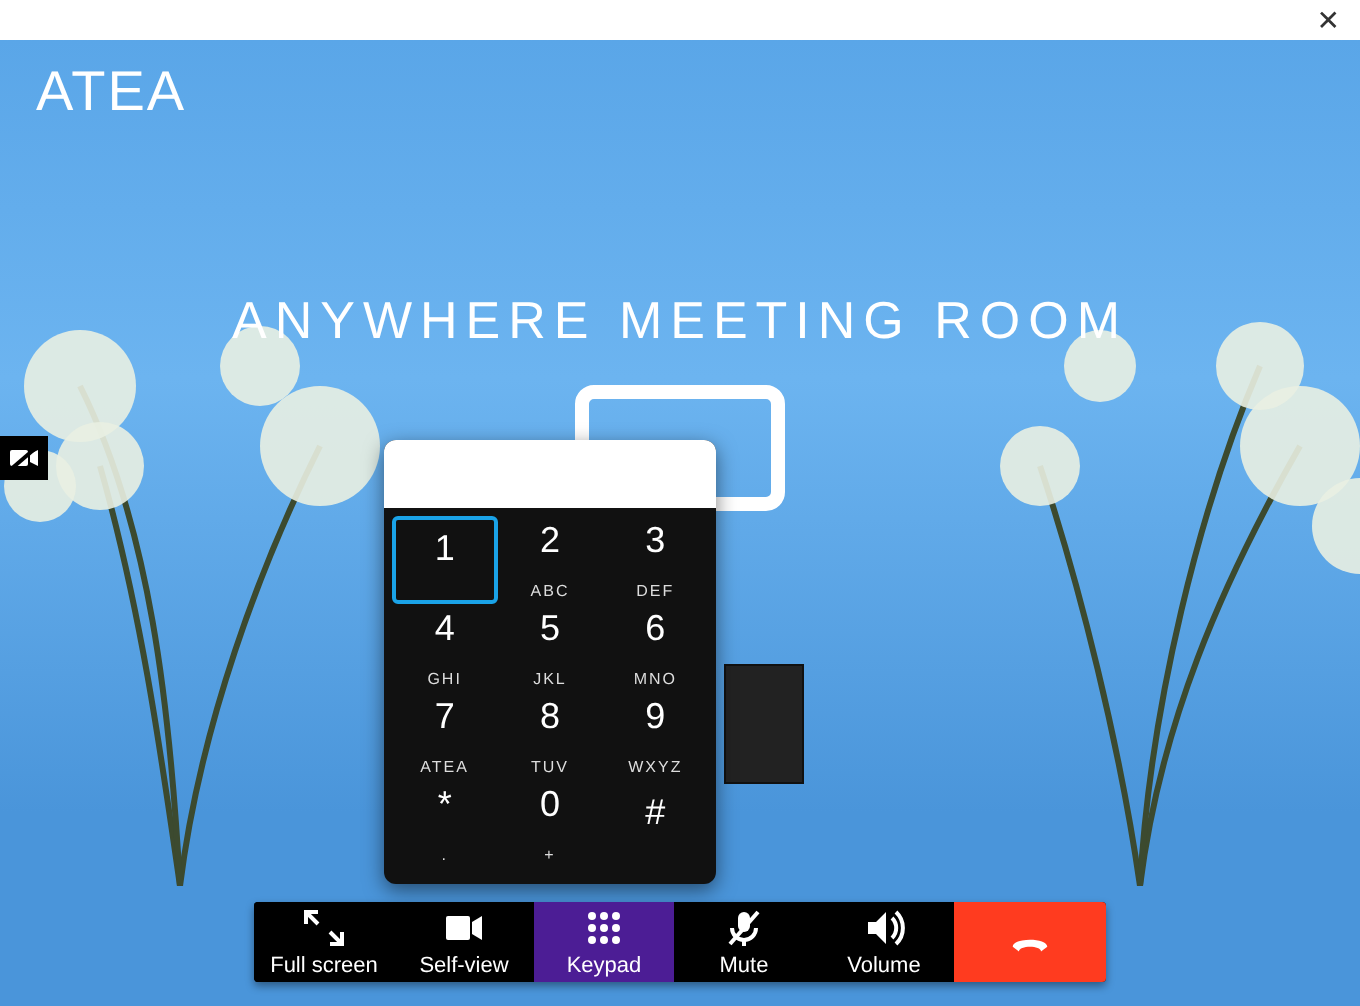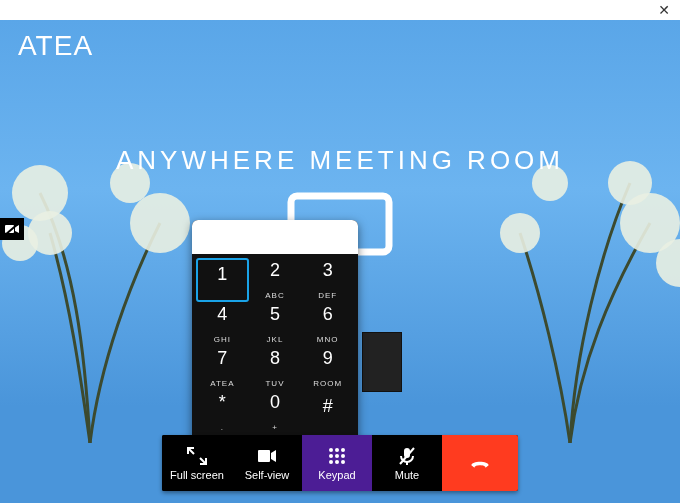--- a/index.html
+++ b/index.html
@@ -132,21 +132,21 @@
   }
   .key.selected { border-color: #1aa3e8; }
   .key .digit { font-size: 18px; line-height: 1; }
   .key .letters { font-size: 8px; letter-spacing: 1px; color: #ddd; margin-top: 12px; }
 
   .toolbar {
     position: absolute;
     bottom: 12px;
     left: 50%;
     transform: translateX(-50%);
-    height: 56px;
+    height: 40px;
     background: #000;
     display: flex;
     border-radius: 2px;
     overflow: hidden;
     box-shadow: 0 2px 4px rgba(0,0,0,0.4);
   }
   .tbtn {
     width: 70px;
     display: flex;
     flex-direction: column;
@@ -250,21 +250,21 @@
         <div class="key">
           <div class="digit">7</div>
           <div class="letters">ATEA</div>
         </div>
         <div class="key">
           <div class="digit">8</div>
           <div class="letters">TUV</div>
         </div>
         <div class="key">
           <div class="digit">9</div>
-          <div class="letters">ROOM</div>
+          <div class="letters">WXYZ</div>
         </div>
         <div class="key">
           <div class="digit">*</div>
           <div class="letters">.</div>
         </div>
         <div class="key">
           <div class="digit">0</div>
           <div class="letters">+</div>
         </div>
         <div class="key">
@@ -307,20 +307,28 @@
     </div>
     <div class="tbtn">
       <svg viewBox="0 0 22 20">
         <rect x="8" y="2" width="6" height="10" rx="3" fill="#fff"></rect>
         <path d="M5 10 a6 6 0 0 0 12 0" stroke="#fff" stroke-width="2" fill="none"></path>
         <line x1="11" y1="16" x2="11" y2="19" stroke="#fff" stroke-width="2"></line>
         <line x1="4" y1="18" x2="18" y2="2" stroke="#fff" stroke-width="2"></line>
       </svg>
       <span class="lbl">Mute</span>
     </div>
+    <div class="tbtn">
+      <svg viewBox="0 0 22 20">
+        <path d="M3 7 h4 l5 -5 v16 l-5 -5 h-4 z" fill="#fff"></path>
+        <path d="M15 5 a7 7 0 0 1 0 10" stroke="#fff" stroke-width="2" fill="none"></path>
+        <path d="M17 2 a11 11 0 0 1 0 16" stroke="#fff" stroke-width="2" fill="none"></path>
+      </svg>
+      <span class="lbl">Volume</span>
+    </div>
     <div class="tbtn hangup">
       <svg viewBox="0 0 28 20">
         <path d="M3 13 C 3 7, 25 7, 25 13 L 21 16 C 21 12, 7 12, 7 16 Z" fill="#fff"></path>
       </svg>
     </div>
   </div>
 
 </div>
 
 </body></html>

